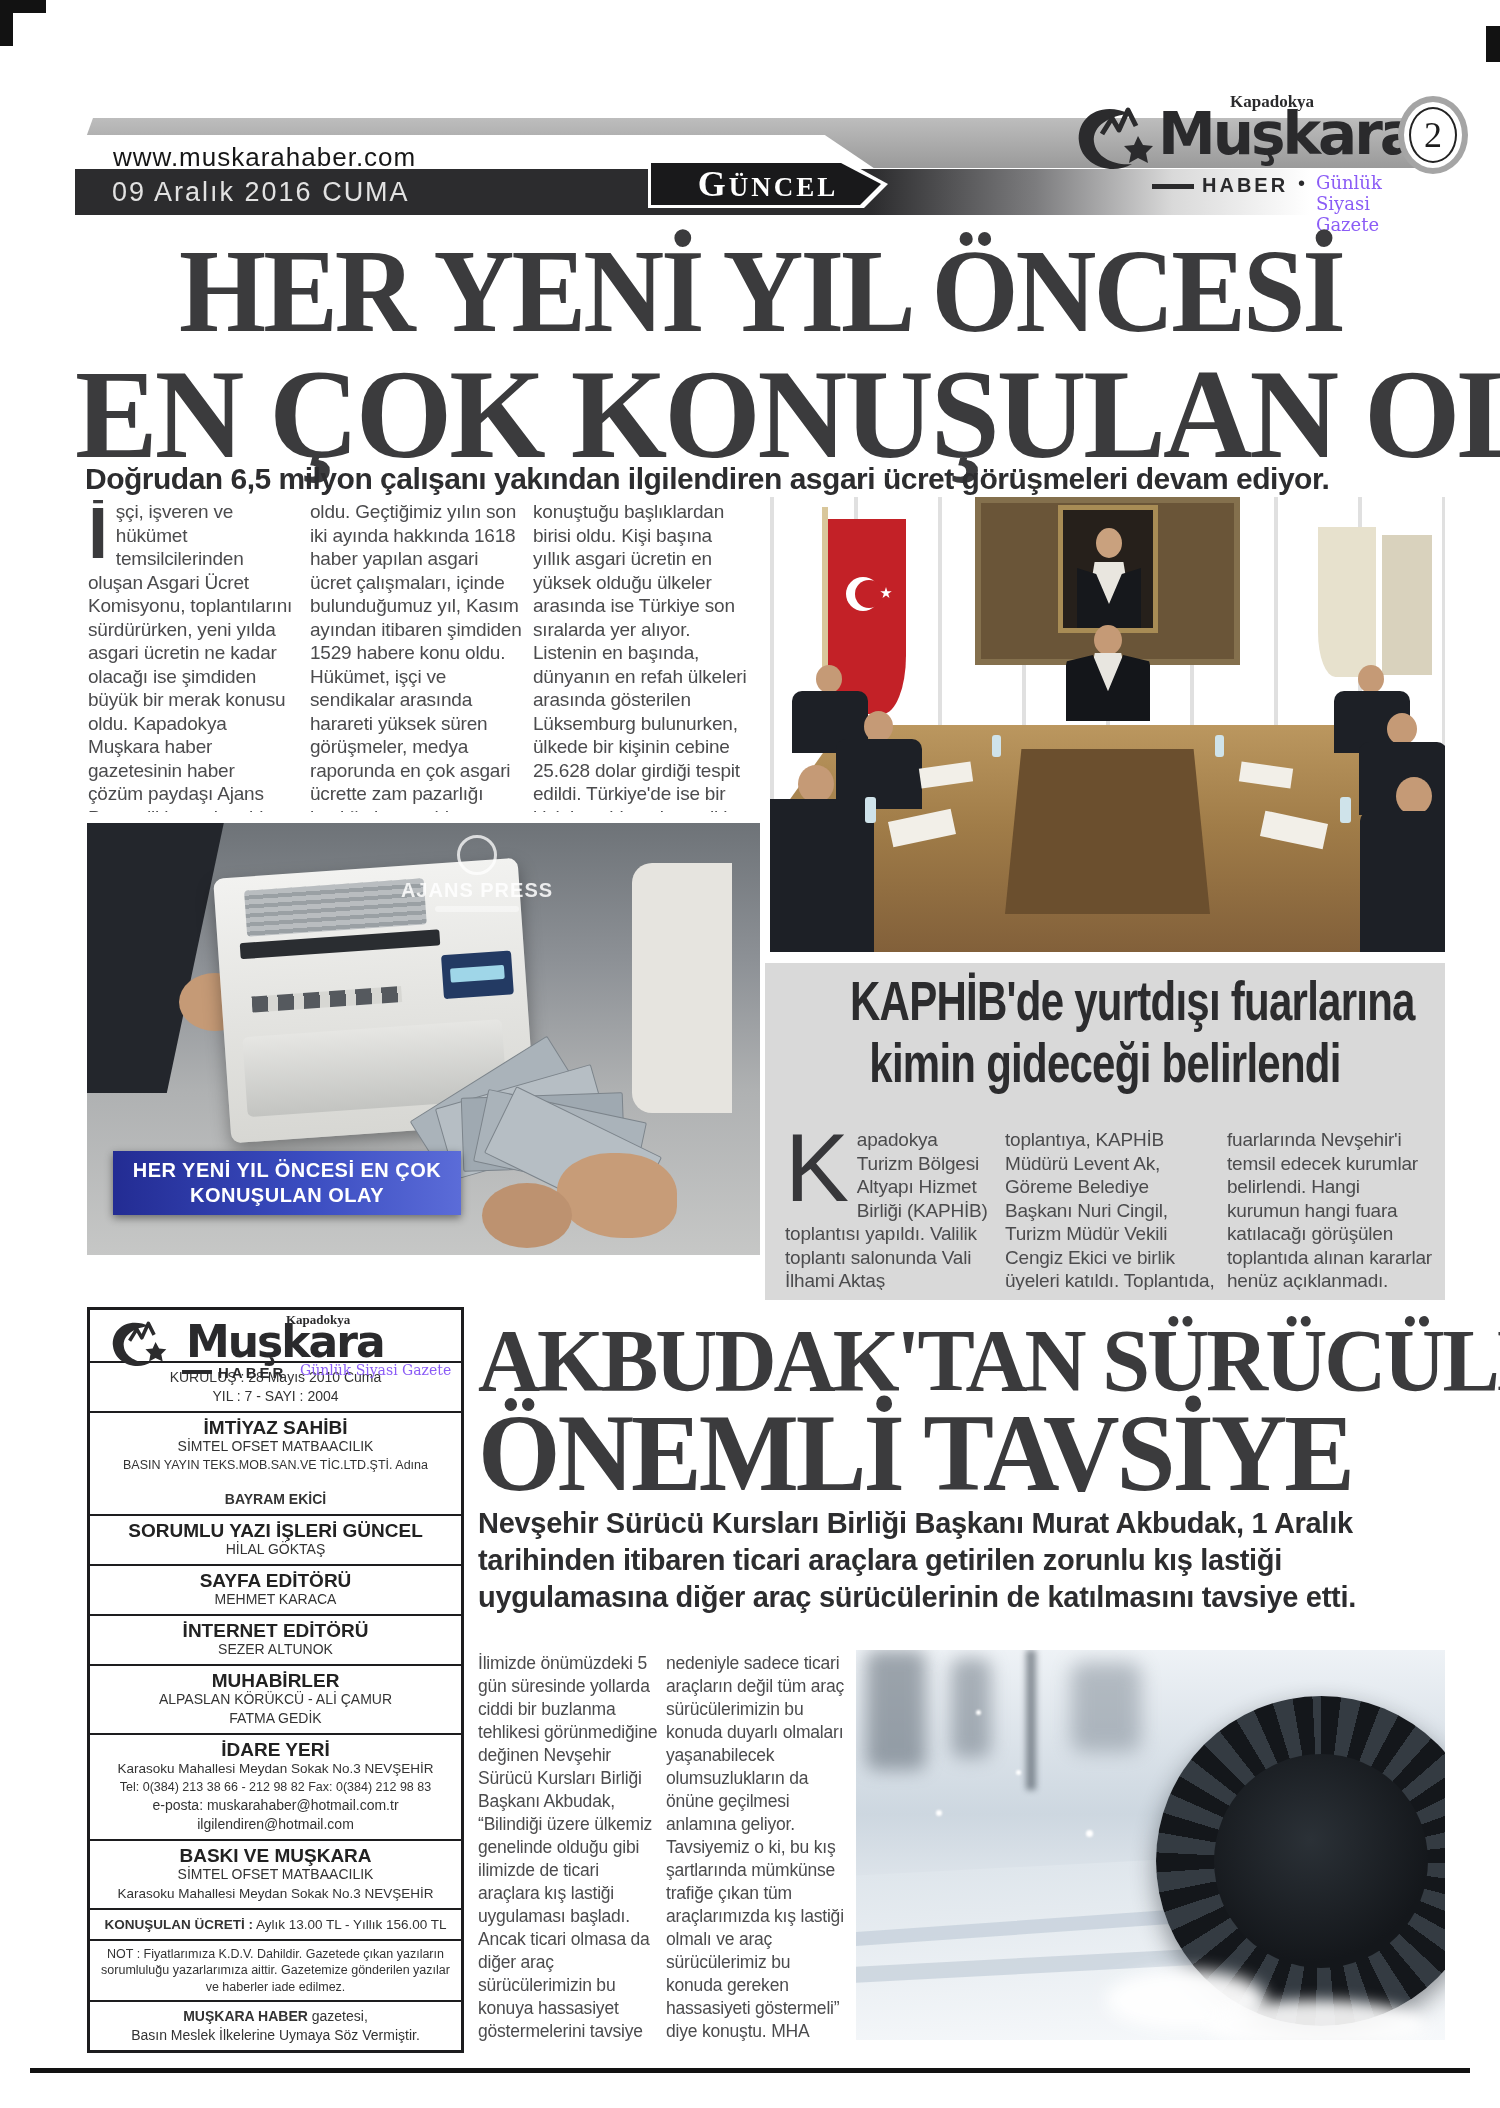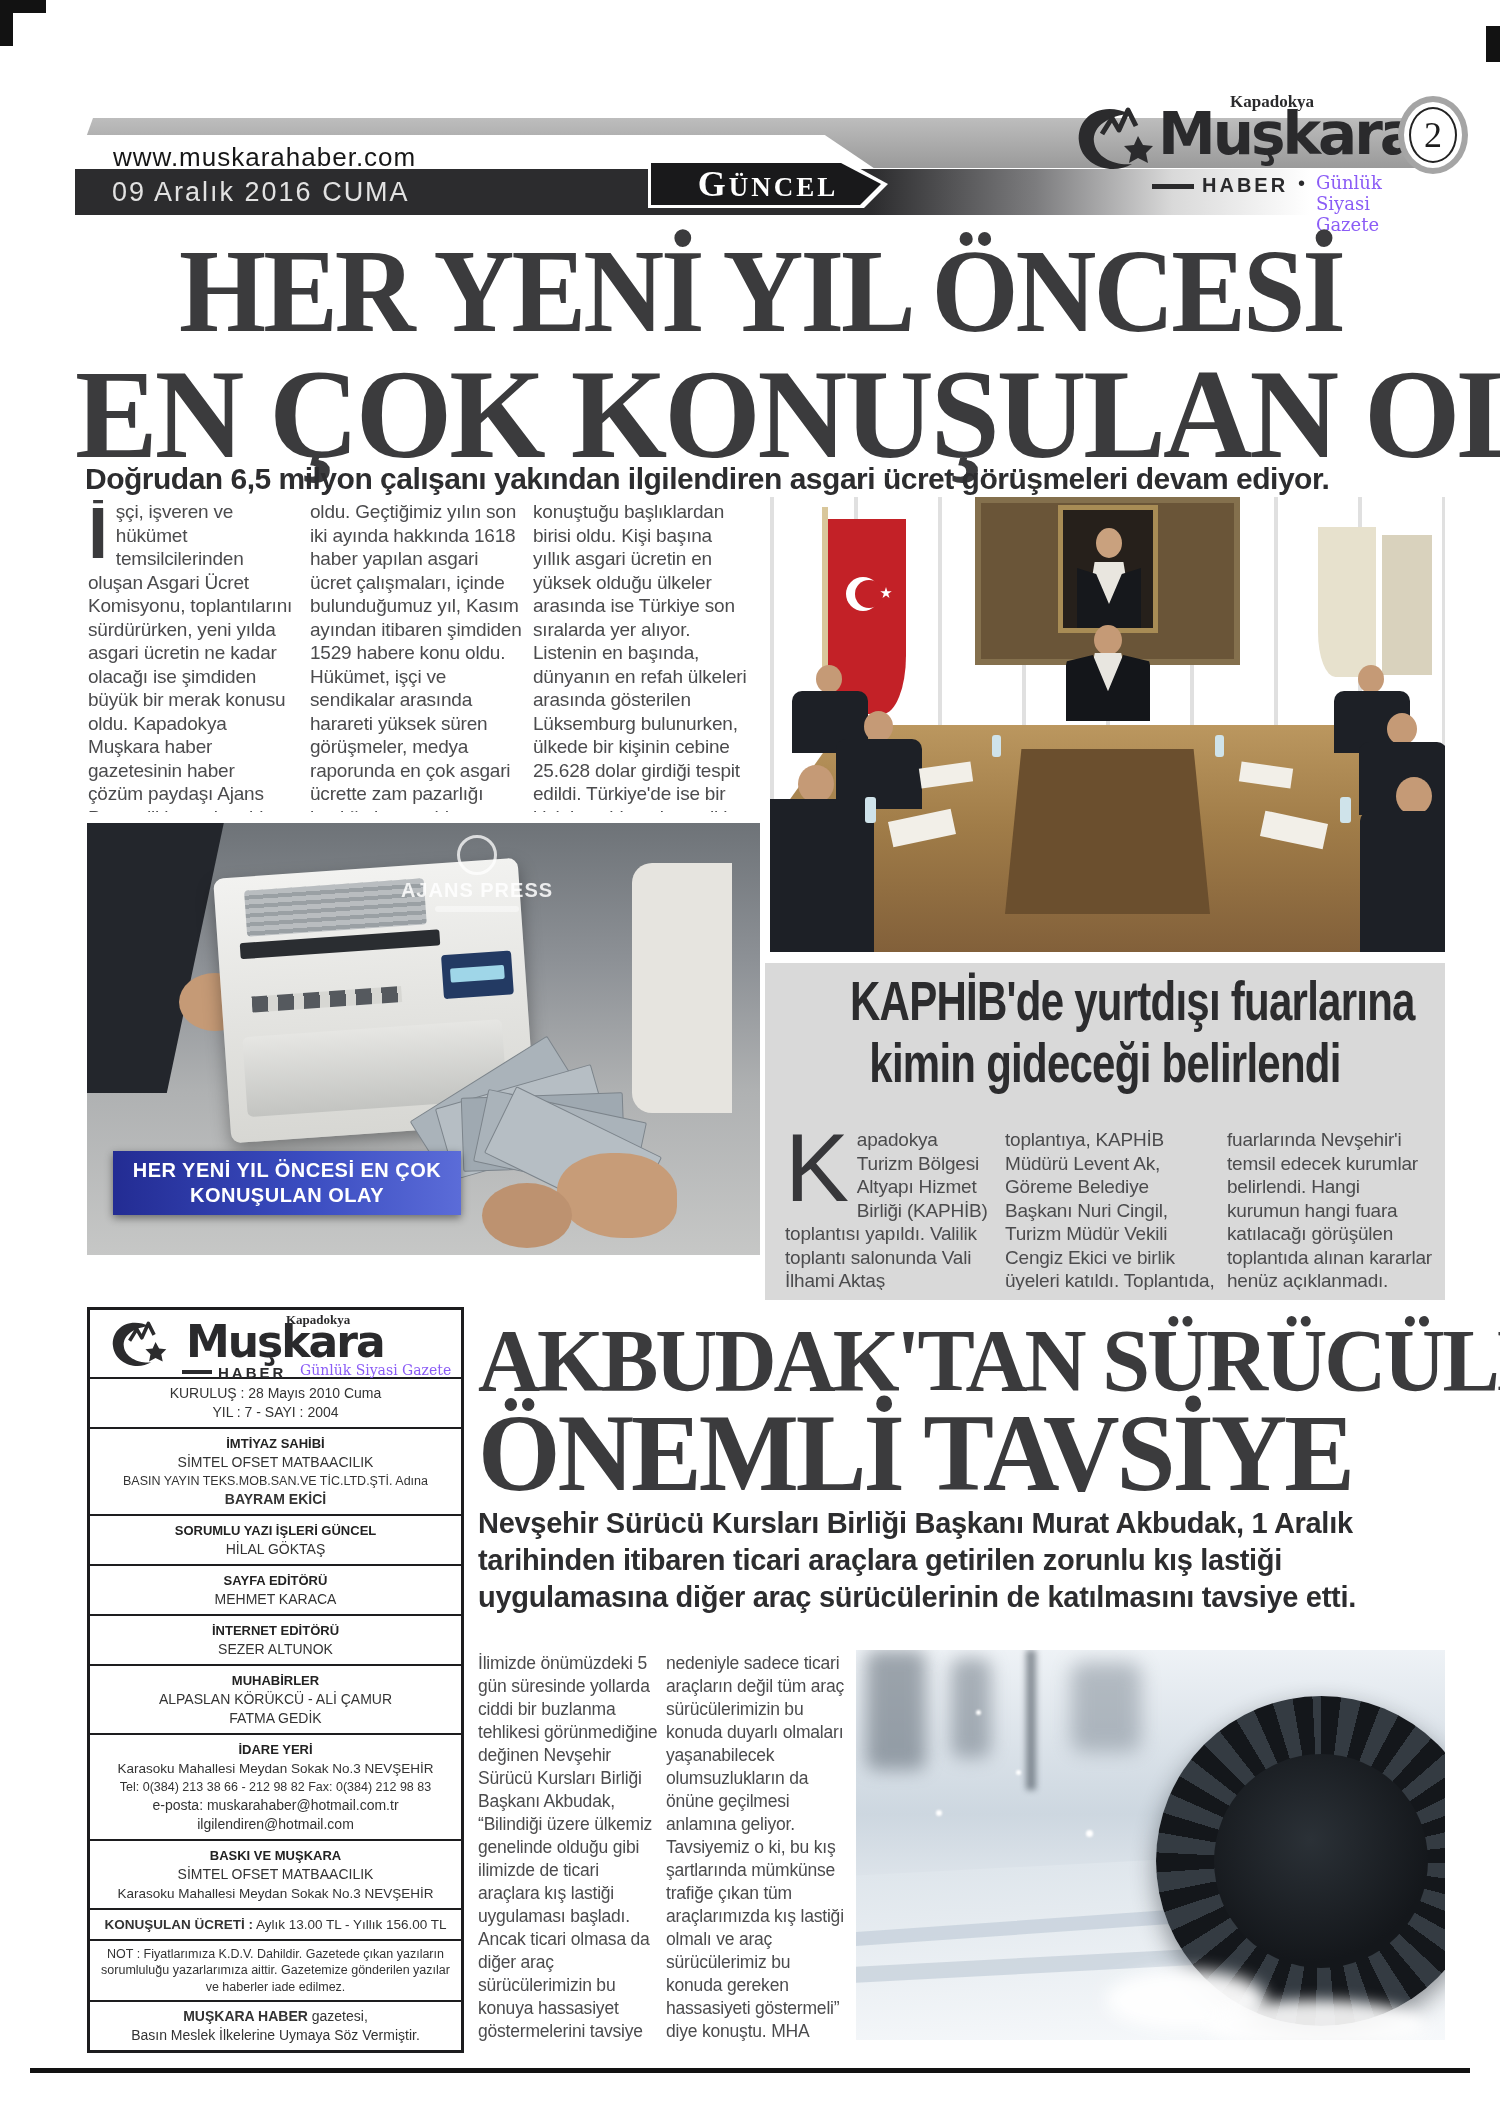--- a/index.html
+++ b/index.html
@@ -29,21 +29,21 @@
     font-family:"Liberation Serif",serif;font-size:36px;color:#1c1c1c;}
   
   .logo-region{font-family:"Liberation Serif",serif;font-weight:700;color:#2a2a2c;}
   .logo-name{font-family:"DejaVu Sans",sans-serif;font-weight:800;color:#2a2a2c;letter-spacing:-3px;}
   .logo-haber{font-family:"Liberation Sans",sans-serif;font-weight:700;color:#2a2a2c;letter-spacing:3px;}
   .logo-tag{font-family:"DejaVu Serif",serif;color:#8b5cf6;}
   
   .mast{border:3px solid #1d1d1f;background:#fff;box-sizing:border-box;display:flex;flex-direction:column;overflow:hidden;}
   .mast-sec{border-bottom:2px solid #1d1d1f;padding:5px 8px;text-align:center;color:#333;}
   .mast-sec:last-child{border-bottom:none;}
-  .mast-title{font-weight:700;font-size:13px;line-height:19px;color:#222;}
+  .mast-title{font-weight:700;font-size:19px;line-height:19px;color:#222;}
   .mast-line{font-size:14px;line-height:19px;}
   .mast-xs{font-size:12.5px;line-height:18px;}
   
   .cap-box{background:linear-gradient(90deg,#232c93,#3a4cc0 55%,#5b6cd8);box-shadow:0 3px 8px rgba(0,0,0,.45);
     display:flex;flex-direction:column;align-items:center;justify-content:center;color:#fff;font-weight:700;
     font-size:20px;line-height:25px;letter-spacing:.5px;text-align:center;}
   .wm{color:rgba(255,255,255,.85);text-align:center;font-weight:700;}
   .head-sk{background:#c59a76;border-radius:50%;position:absolute;}
   .torso{background:#1d2026;border-radius:10px 10px 0 0;position:absolute;}
   .note{position:absolute;background:#aab3ba;border:1px solid #7c848b;border-radius:2px;}
@@ -228,21 +228,21 @@
       <div class="logo-tag" style="position:absolute;left:210px;top:52px;font-size:14px;">Günlük Siyasi Gazete</div>
     </div>
     <div class="mast-sec">
       <div class="mast-line">KURULUŞ : 28 Mayıs 2010 Cuma</div>
       <div class="mast-line">YIL : 7 - SAYI : 2004</div>
     </div>
     <div class="mast-sec">
       <div class="mast-title">İMTİYAZ SAHİBİ</div>
       <div class="mast-line">SİMTEL OFSET MATBAACILIK</div>
       <div class="mast-xs">BASIN YAYIN TEKS.MOB.SAN.VE TİC.LTD.ŞTİ. Adına</div>
-      <div class="mast-line" style="font-weight:700;">BAYRAM EKİCİ</div>
+      <div class="mast-line" style="font-weight:700;margin-top:16px;">BAYRAM EKİCİ</div>
     </div>
     <div class="mast-sec">
       <div class="mast-title">SORUMLU YAZI İŞLERİ GÜNCEL</div>
       <div class="mast-line">HİLAL GÖKTAŞ</div>
     </div>
     <div class="mast-sec">
       <div class="mast-title">SAYFA EDİTÖRÜ</div>
       <div class="mast-line">MEHMET KARACA</div>
     </div>
     <div class="mast-sec">

